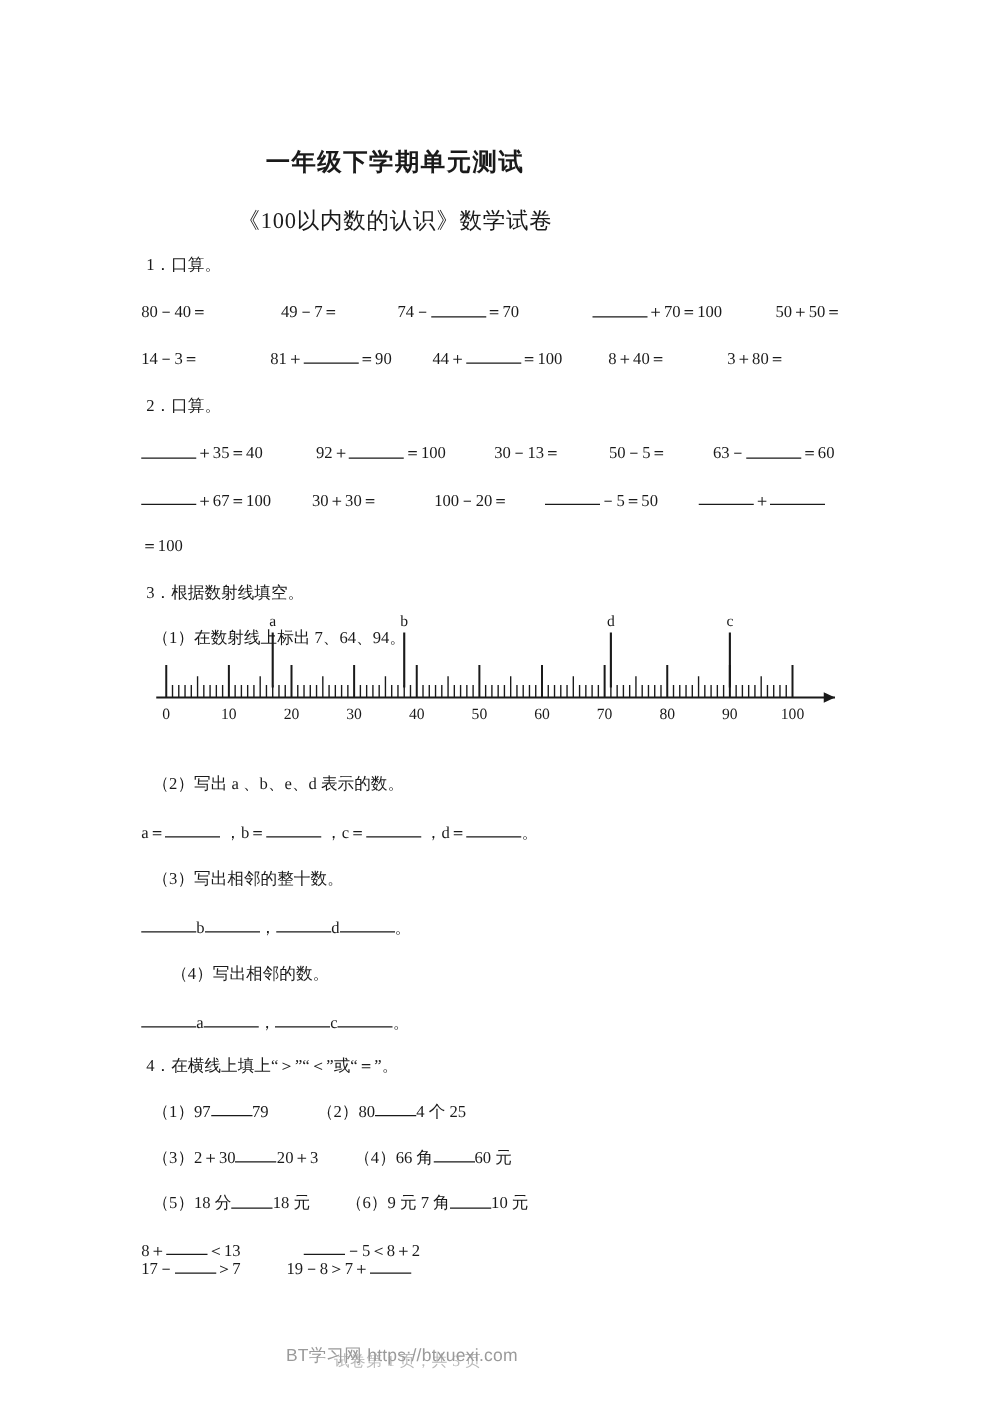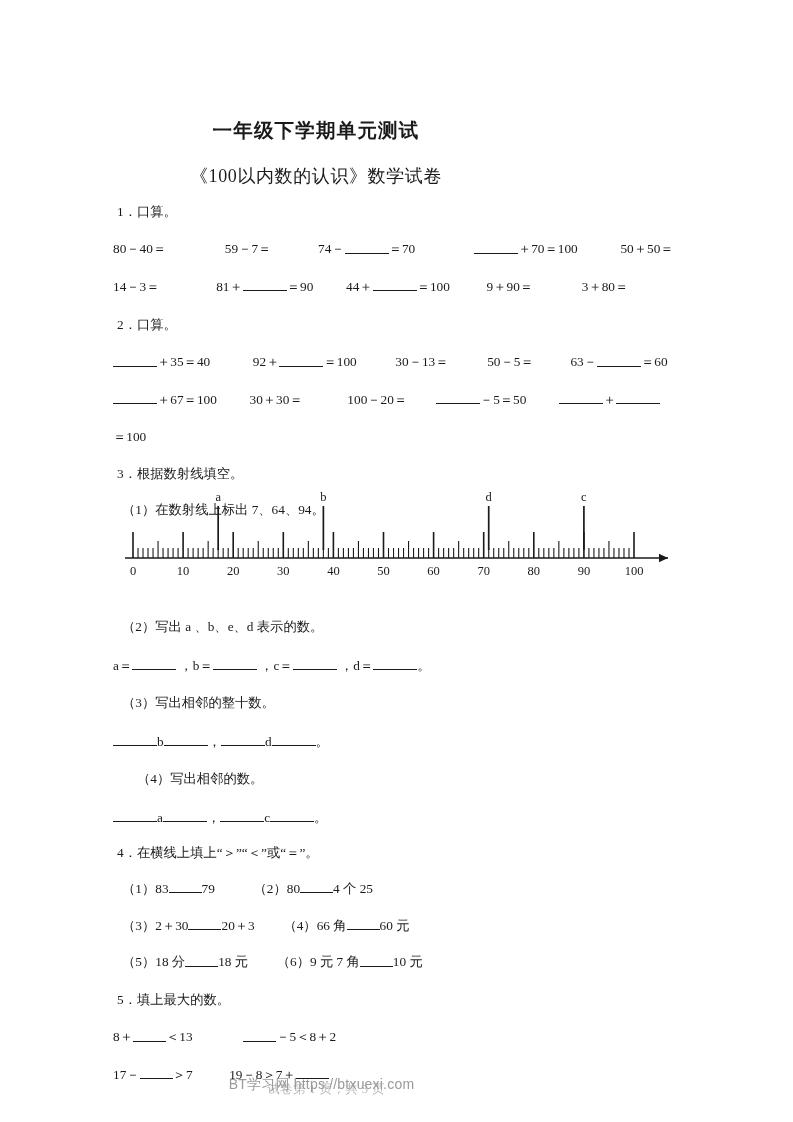--- a/index.html
+++ b/index.html
@@ -132,37 +132,37 @@
     <div class="title-2">《100以内数的认识》数学试卷</div>
   </div>
 
   <div class="body-wrap">
 
     <div class="q-head" style="margin-left:4px;">1．口算。</div>
 
     <div class="row" style="margin-top:23px;">
       <span>80－40＝</span>
       <span class="sp" style="width:52px;"></span>
-      <span>59－7＝</span>
+      <span>49－7＝</span>
       <span class="sp" style="width:40px;"></span>
       <span>74－</span><span class="bl bl-w2"></span><span>＝70</span>
       <span class="sp" style="width:52px;"></span>
       <span class="bl bl-w2"></span><span>＋70＝100</span>
       <span class="sp" style="width:36px;"></span>
       <span>50＋50＝</span>
     </div>
 
     <div class="row" style="margin-top:23px;">
       <span>14－3＝</span>
       <span class="sp" style="width:50px;"></span>
       <span>81＋</span><span class="bl bl-w2"></span><span>＝90</span>
       <span class="sp" style="width:26px;"></span>
       <span>44＋</span><span class="bl bl-w2"></span><span>＝100</span>
       <span class="sp" style="width:30px;"></span>
-      <span>9＋90＝</span>
+      <span>8＋40＝</span>
       <span class="sp" style="width:42px;"></span>
       <span>3＋80＝</span>
     </div>
 
     <div class="q-head" style="margin-top:24px;margin-left:4px;">2．口算。</div>
 
     <div class="row" style="margin-top:23px;">
       <span class="bl bl-w2"></span><span>＋35＝40</span>
       <span class="sp" style="width:36px;"></span>
       <span>92＋</span><span class="bl bl-w2"></span><span>＝100</span>
@@ -214,46 +214,45 @@
 
     <div class="row" style="margin-top:24px;">
       <span class="bl bl-w2"></span><span>a</span><span class="bl bl-w2"></span><span>，</span><span class="bl bl-w2"></span><span>c</span><span class="bl bl-w2"></span><span>。</span>
     </div>
 
     <div class="sec-head" style="margin-top:21px;"></div>
 
     <div class="q-head" style="margin-top:21px;margin-left:4px;">4．在横线上填上“＞”“＜”或“＝”。</div>
 
     <div class="row" style="margin-top:22px;margin-left:9px;">
-      <span>（1）83</span><span class="bl bl-w5"></span><span>79</span>
+      <span>（1）97</span><span class="bl bl-w5"></span><span>79</span>
       <span class="sp" style="width:32px;"></span>
       <span>（2）80</span><span class="bl bl-w5"></span><span>4 个 25</span>
     </div>
 
     <div class="row" style="margin-top:22px;margin-left:9px;">
       <span>（3）2＋30</span><span class="bl bl-w5"></span><span>20＋3</span>
       <span class="sp" style="width:22px;"></span>
       <span>（4）66 角</span><span class="bl bl-w5"></span><span>60 元</span>
     </div>
 
     <div class="row" style="margin-top:22px;margin-left:9px;">
       <span>（5）18 分</span><span class="bl bl-w5"></span><span>18 元</span>
       <span class="sp" style="width:22px;"></span>
       <span>（6）9 元 7 角</span><span class="bl bl-w5"></span><span>10 元</span>
     </div>
 
-    <div class="q-head" style="margin-top:24px;margin-left:4px;">5．填上最大的数。</div>
 
     <div class="row" style="margin-top:23px;">
       <span>8＋</span><span class="bl bl-w5"></span><span>＜13</span>
       <span class="sp" style="width:44px;"></span>
       <span class="bl bl-w5"></span><span>－5＜8＋2</span>
     </div>
 
-    <div class="row" style="margin-top:23px;">
+    <div class="row" style="">
       <span>17－</span><span class="bl bl-w5"></span><span>＞7</span>
       <span class="sp" style="width:30px;"></span>
       <span>19－8＞7＋</span><span class="bl bl-w5"></span>
     </div>
 
   </div>
 
   <div class="numline-holder">
     <svg id="numline-svg" width="575" height="92" viewBox="0 0 575 92">
         <line x1="12" y1="72" x2="555" y2="72" stroke="#1a1a1a" stroke-width="1.6"></line>

